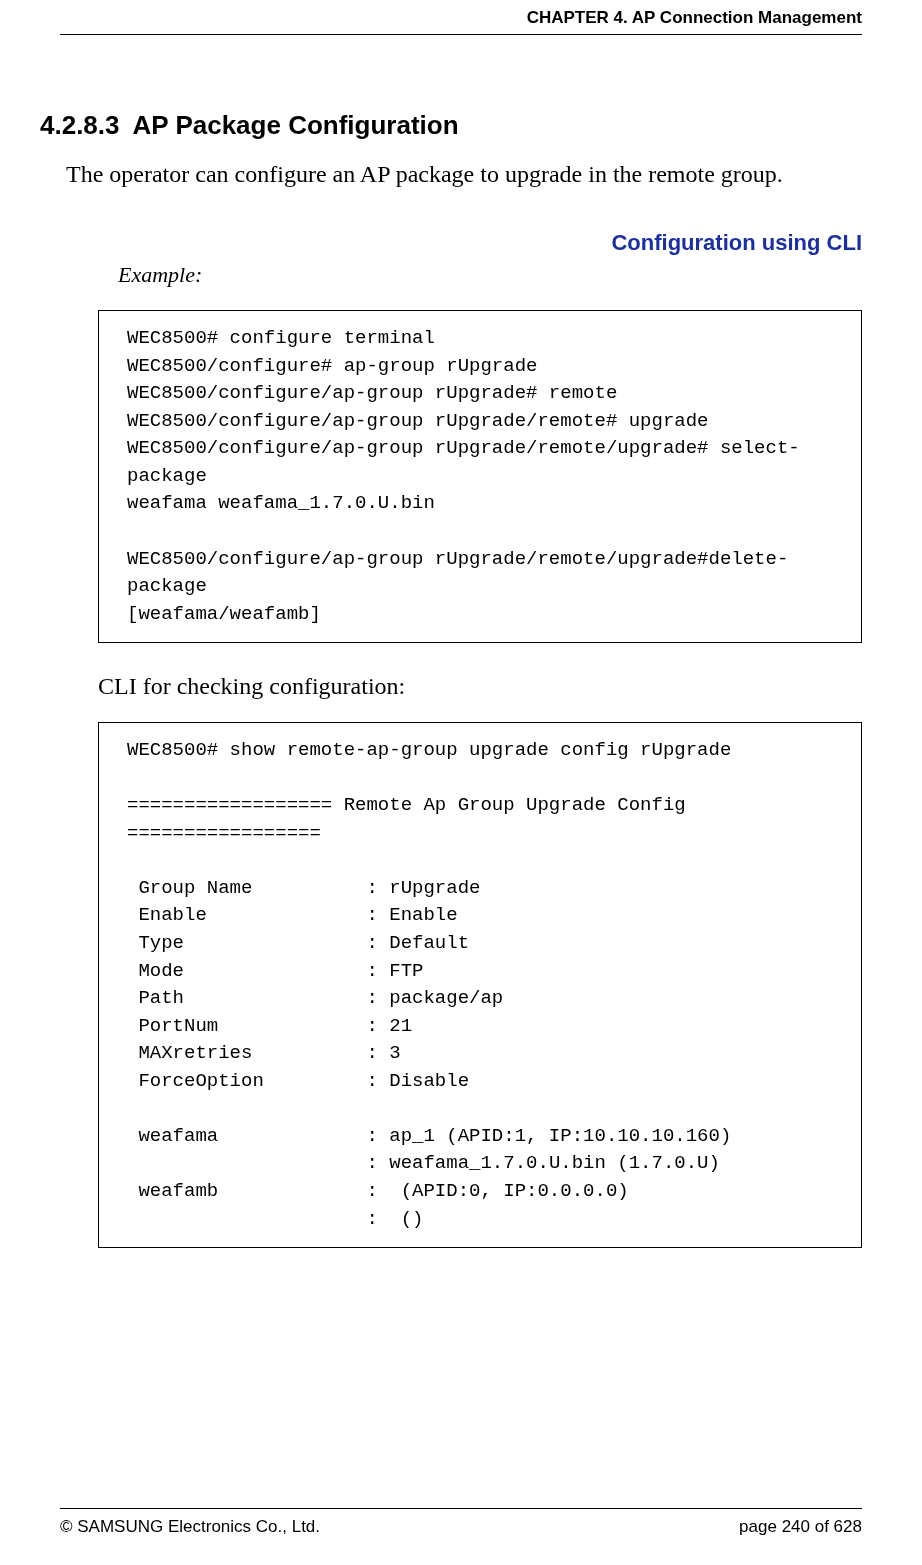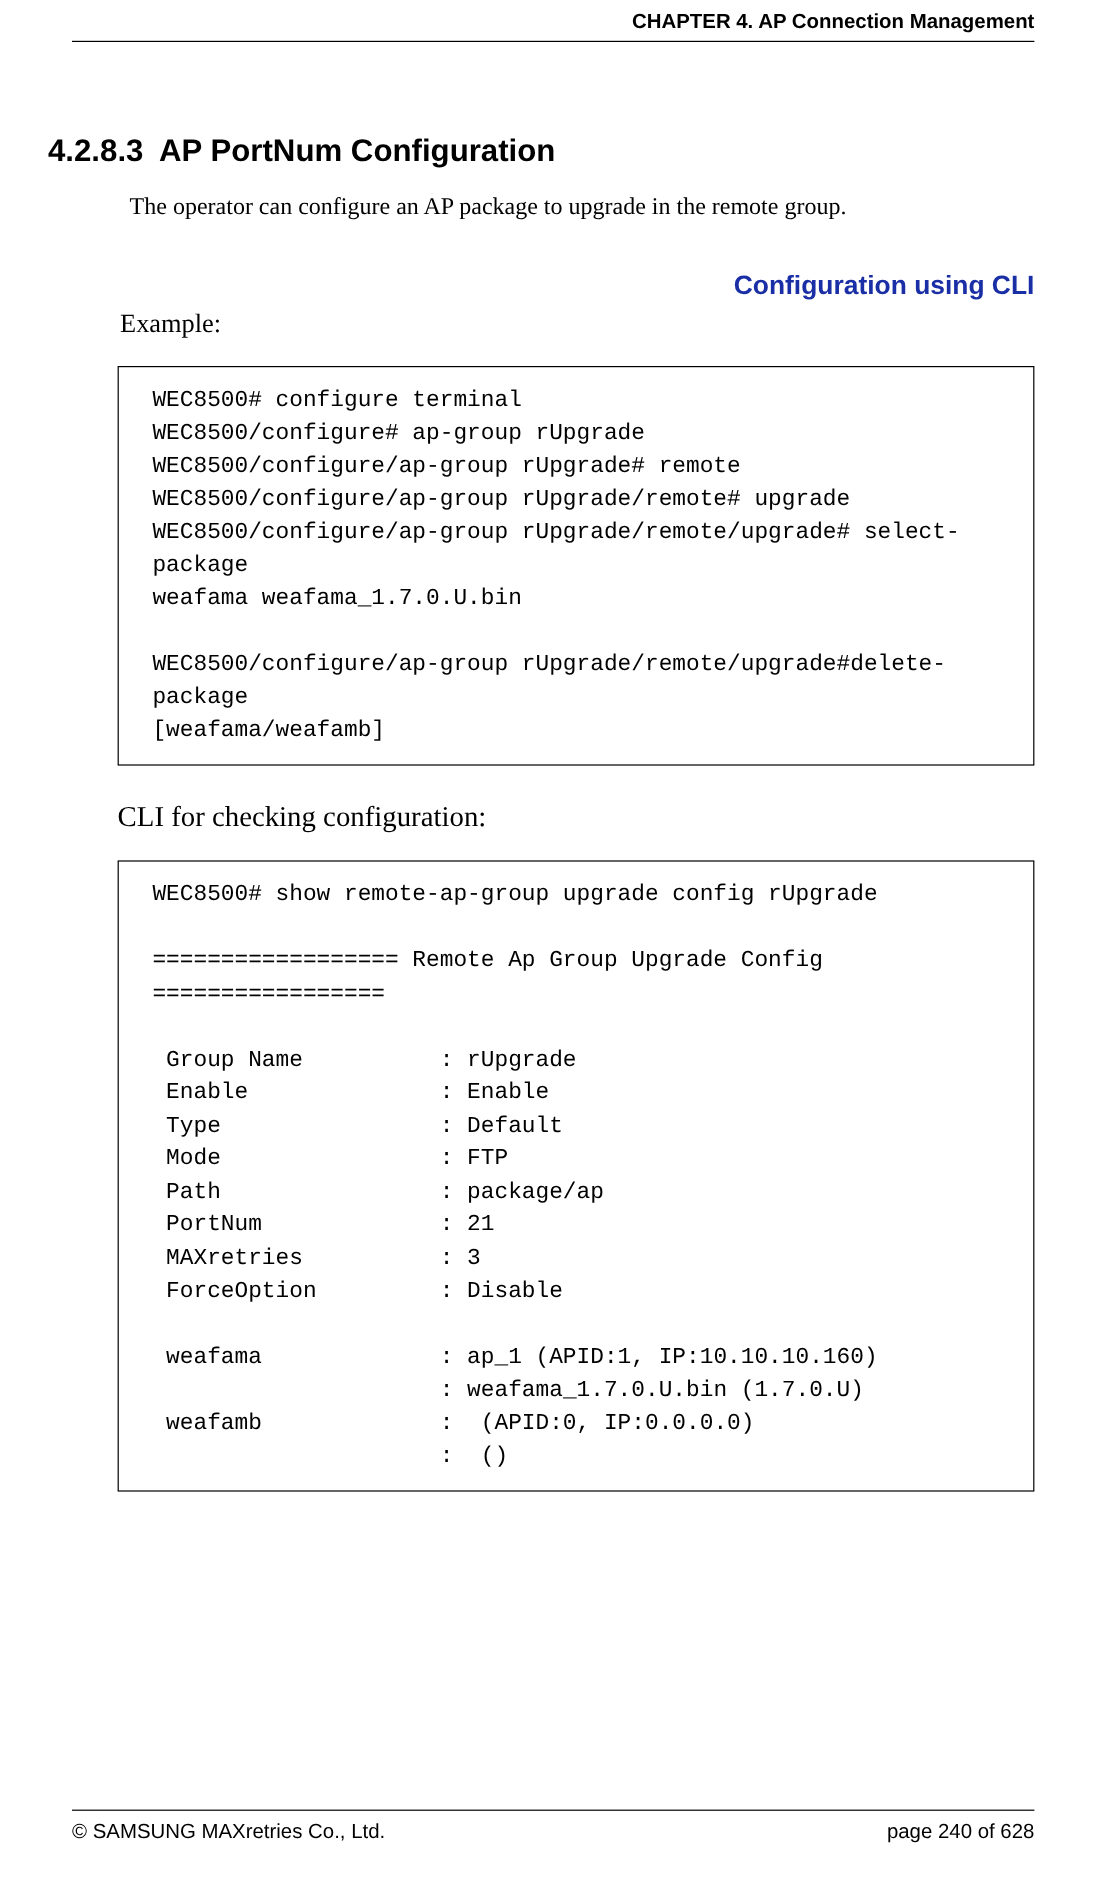--- a/index.html
+++ b/index.html
@@ -39,38 +39,39 @@
       font-family: Arial, Helvetica, sans-serif;
       font-weight: bold;
       font-size: 26px;
       margin-bottom: 18px;
     }
     .section-number-title .num {
       display: inline-block;
       margin-right: 13px;
     }
     .intro {
-      font-size: 20px;
-      margin-left: 68px;
+      font-size: 24px;
+      margin-left: 26px;
       margin-bottom: 40px;
       line-height: 1.3;
     }
     .subhead {
       font-family: Arial, Helvetica, sans-serif;
       font-weight: bold;
       font-size: 22px;
       color: #1a2fa5;
       margin-left: 58px;
       margin-bottom: 6px;
       text-align: right;
     }
     .example-label {
       font-size: 22px;
-      margin-left: 60px;
+      margin-left: 78px;
       margin-bottom: 22px;
+      font-style: italic;
     }
     .code-box {
       margin-left: 58px;
       margin-right: 0;
       border: 1.5px solid #000;
       padding: 14px 28px;
       font-family: "Courier New", Courier, monospace;
       font-size: 19px;
       line-height: 1.45;
       white-space: pre-wrap;
@@ -98,21 +99,21 @@
 </head>
 <body>
 
 <div class="header">
   <span>CHAPTER 4. AP Connection Management</span>
 </div>
 
 <div class="content">
 
   <div class="section-number-title">
-    <span class="num">4.2.8.3</span><span>AP PortNum Configuration</span>
+    <span class="num">4.2.8.3</span><span>AP Package Configuration</span>
   </div>
 
   <div class="intro">The operator can configure an AP package to upgrade in the remote group.</div>
 
   <div class="subhead">Configuration using CLI</div>
 
   <div class="example-label">Example:</div>
 
   <div class="code-box">WEC8500# configure terminal
 WEC8500/configure# ap-group rUpgrade
@@ -140,15 +141,15 @@
  ForceOption         : Disable
 
  weafama             : ap_1 (APID:1, IP:10.10.10.160)
                      : weafama_1.7.0.U.bin (1.7.0.U)
  weafamb             :  (APID:0, IP:0.0.0.0)
                      :  ()</div>
 
 </div>
 
 <div class="footer">
-  <span>© SAMSUNG MAXretries Co., Ltd.</span>
+  <span>© SAMSUNG Electronics Co., Ltd.</span>
   <span>page 240 of 628</span>
 </div>
 
 </body></html>

